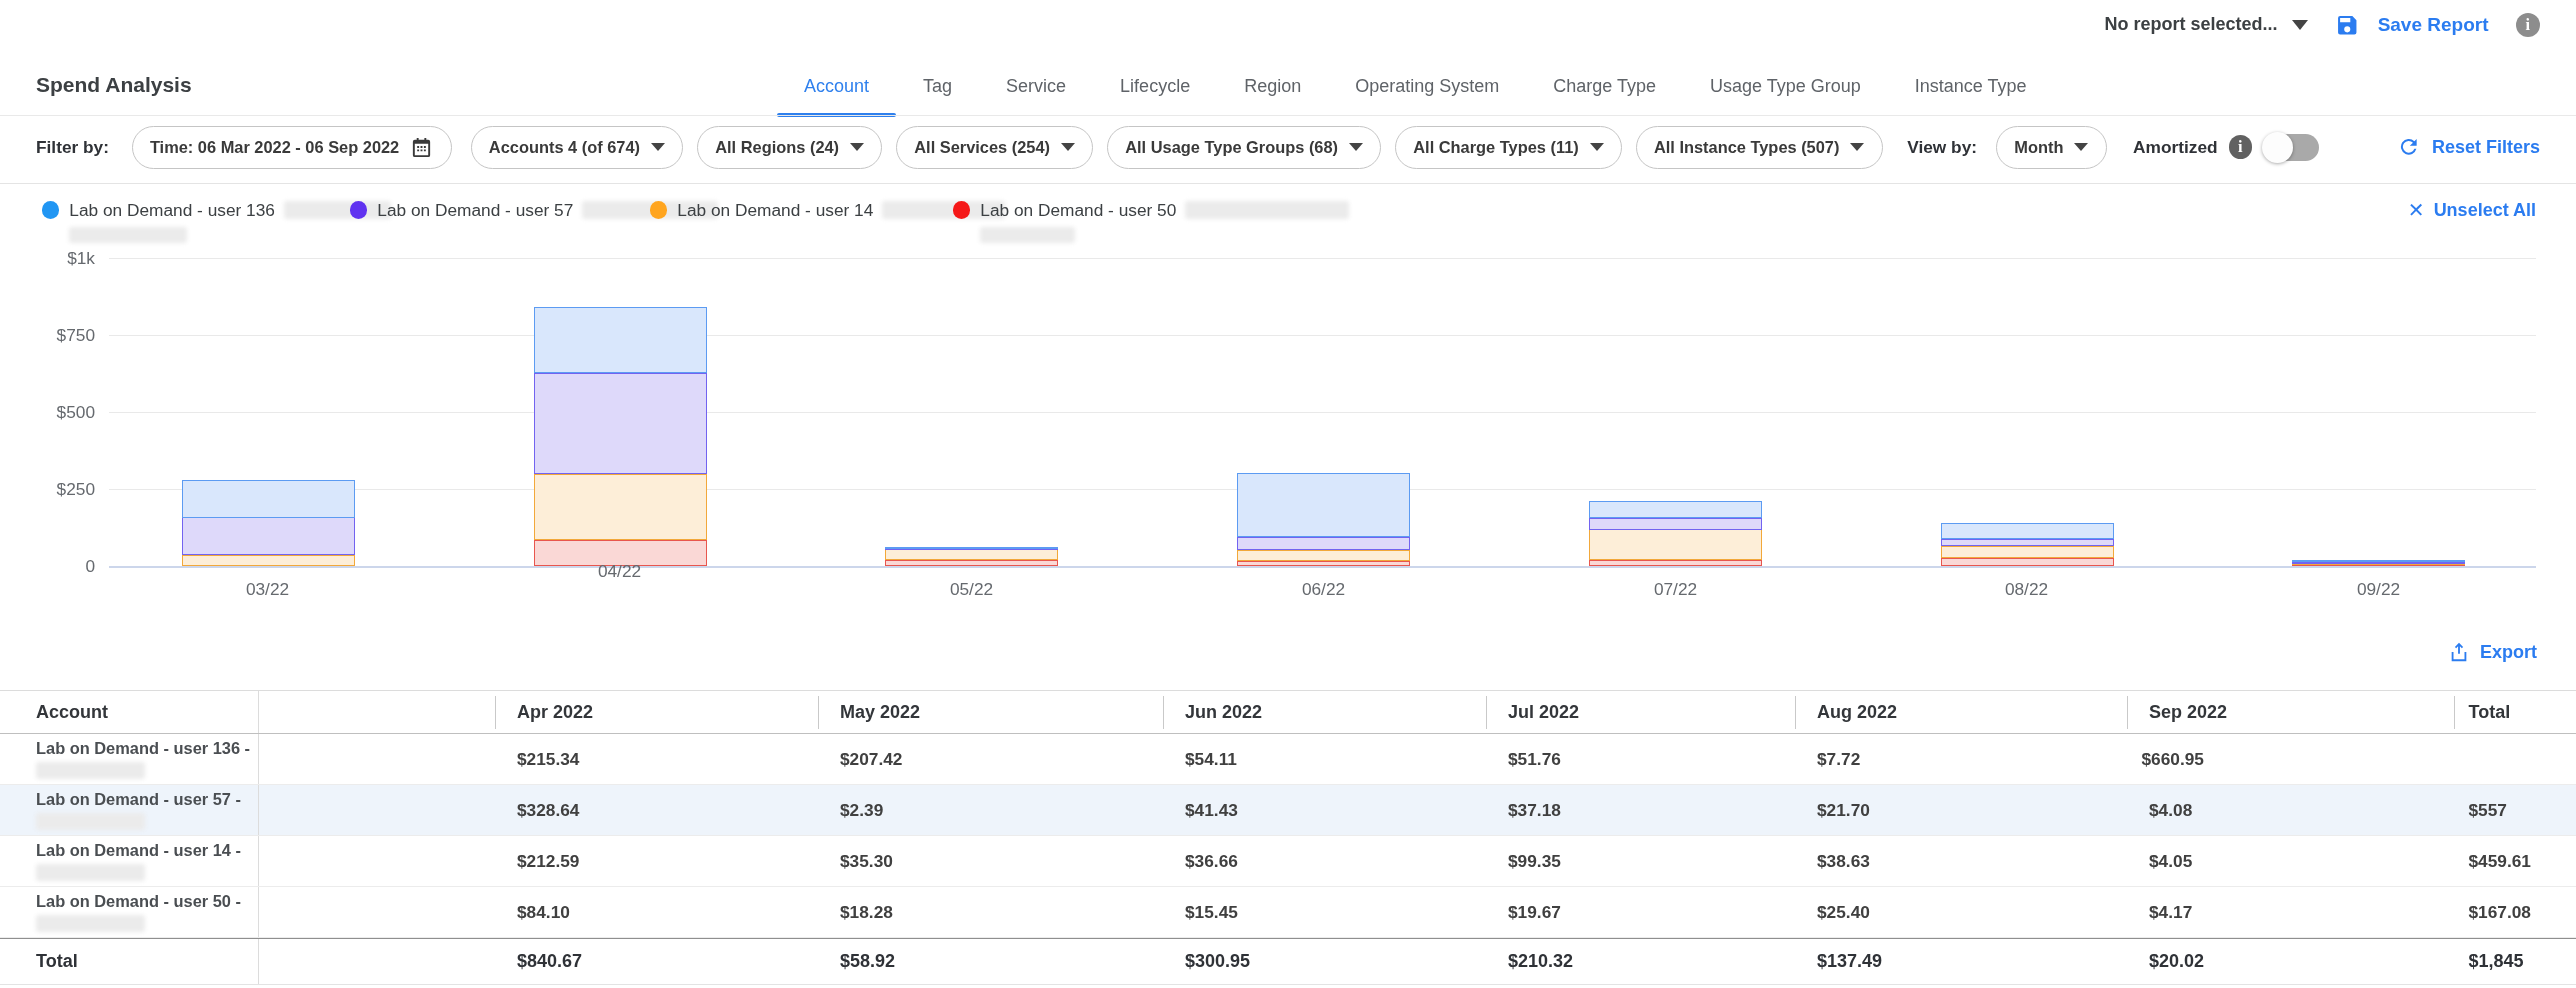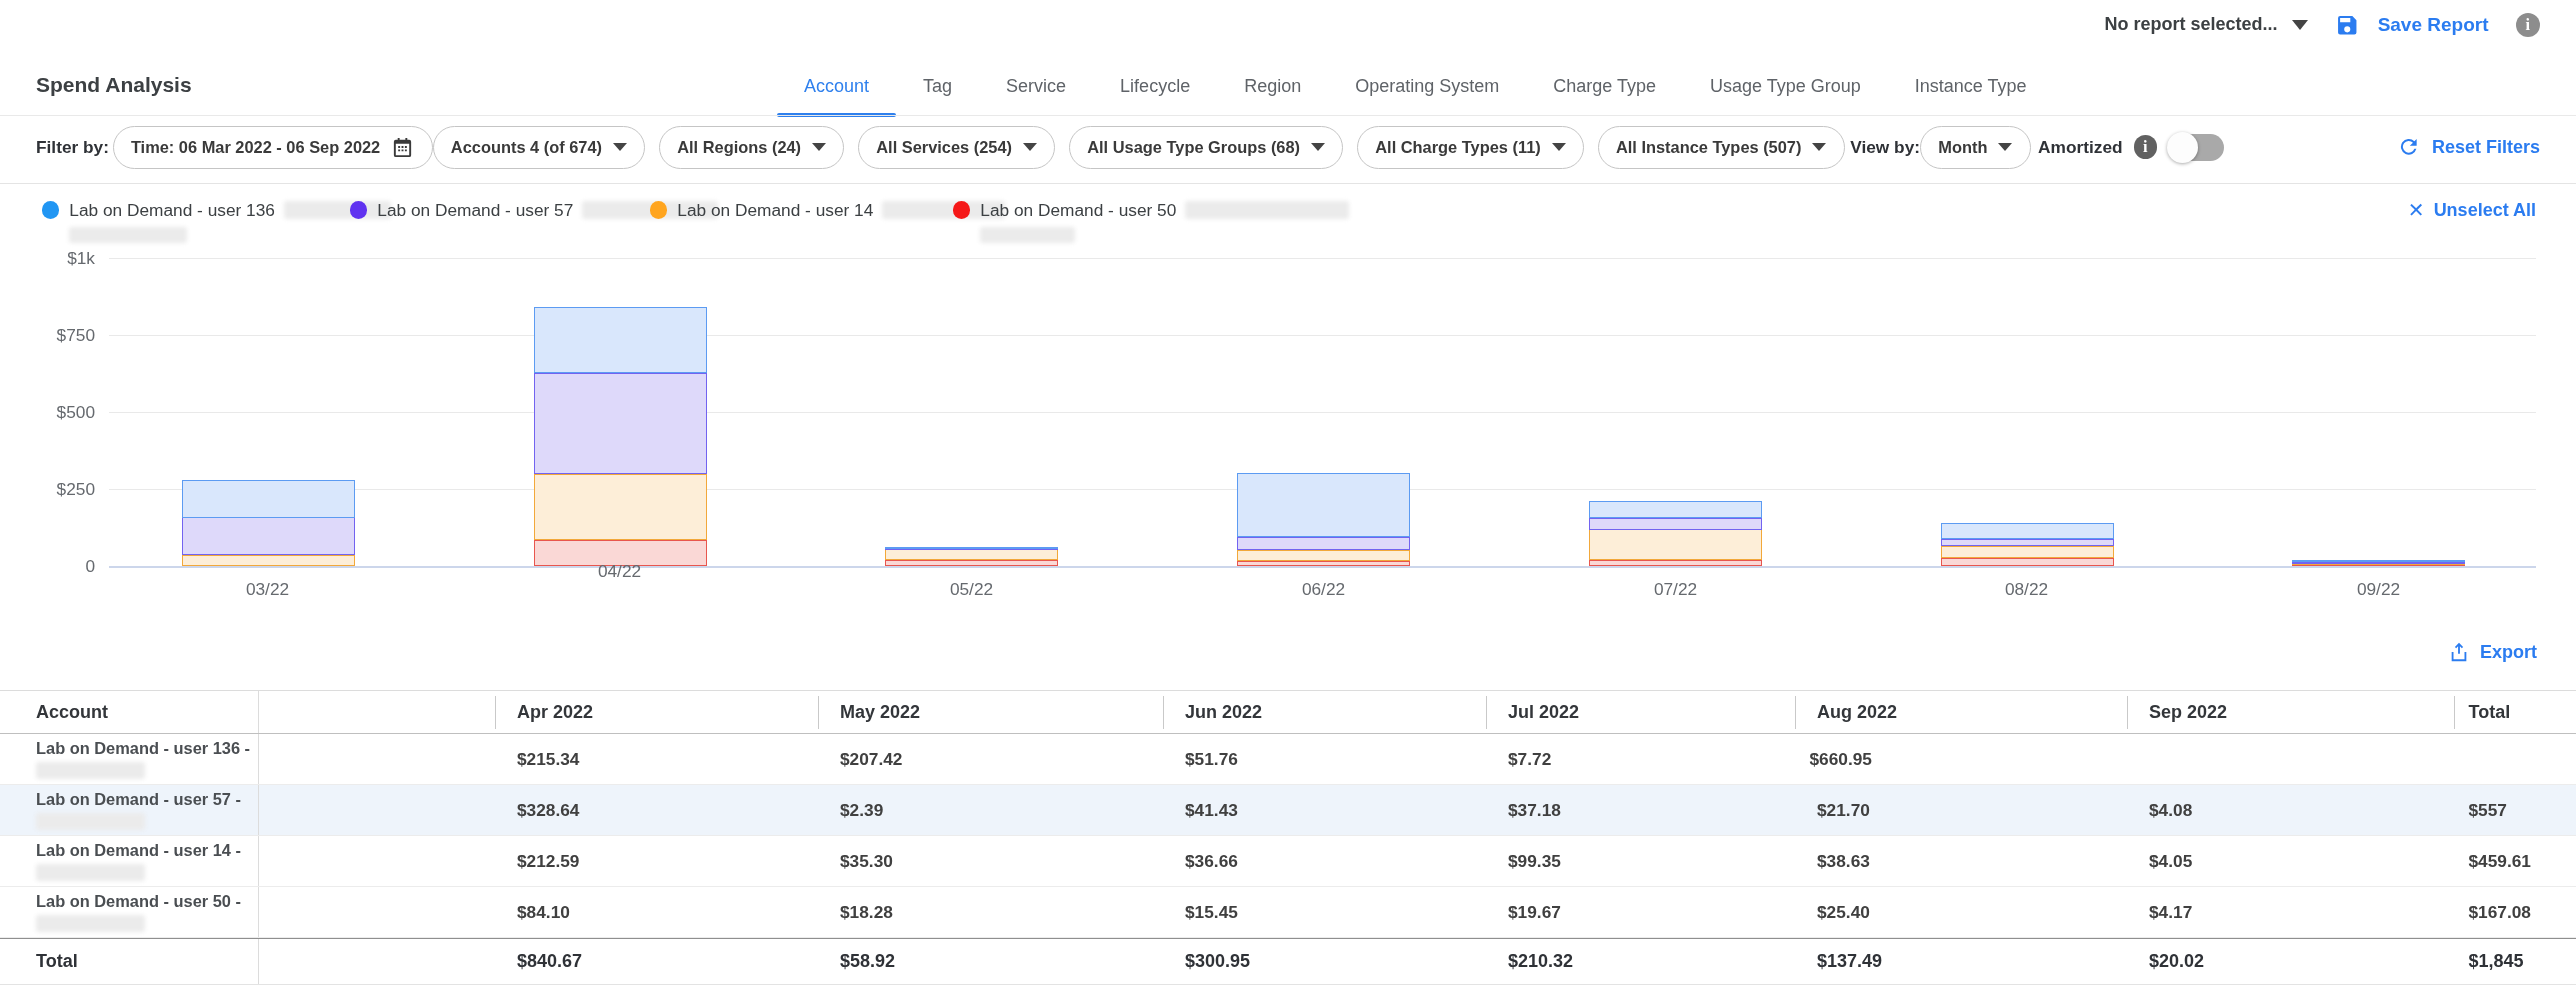--- a/index.html
+++ b/index.html
@@ -21,21 +21,21 @@
     font-family:"Liberation Serif", serif; }
   .info-circle.dark { background:#616161; width:23.6px; height:23.6px; }
   
   .page-title { position:absolute; left:36px; top:73px; font-size:21px; font-weight:700; color:#3c4043; }
   .tabs { position:absolute; left:777px; top:55px; height:62px; display:flex; align-items:stretch; }
   .tab { padding:0 27px; display:flex; align-items:center; font-size:18px; color:#5f6368; cursor:pointer; position:relative; }
   .tab.active { color:#2f80ed; }
   .tab.active::after { content:""; position:absolute; left:0; right:0; bottom:0; height:4.5px; background:#2f80ed; border-radius:2.7px; }
   .tabs-border { position:absolute; left:0; right:0; top:115px; height:0.9px; background:#e9e9e9; }
   
-  .filter-bar { position:absolute; left:36px; right:36px; top:125px; height:44px; display:flex; align-items:center; gap:0; }
+  .filter-bar { position:absolute; left:36px; right:36px; top:125px; height:44px; display:flex; align-items:center; gap:19px; }
   .filter-label { font-size:17.3px; font-weight:700; color:#2f3237; margin-right:3.6px; }
   .pill { height:43px; border:1.4px solid #c5c5c5; border-radius:22px; background:#fff;
     display:flex; align-items:center; gap:11px; padding:0 17.3px; font-size:16.4px; font-weight:700; color:#3a3a3a;
     cursor:pointer; white-space:nowrap; }
   .viewby-label { font-size:17.3px; font-weight:700; color:#2f3237; margin-left:5.5px; }
   .amortized { display:flex; align-items:center; gap:11px; margin-left:7.3px; }
   .amortized .lbl { font-size:17.3px; font-weight:700; color:#2f3237; }
   .toggle { width:56px; height:27px; border-radius:14.5px; background:#a9a9a9; position:relative; cursor:pointer; }
   .toggle .knob { position:absolute; left:-0.9px; top:-1.8px; width:31px; height:31px; border-radius:50%;
     background:#fdfdfd; box-shadow:0 0.9px 3.6px rgba(0,0,0,.35); }
@@ -289,20 +289,21 @@
       </div>
     <div id="table-body">
         <div class="trow tbody-row">
           <div class="acc-col acc-cell">
             <span class="nm">Lab on Demand - user 136 -</span>
             <span class="redact" style="width: 109px; height: 17.3px;"></span>
           </div>
           <div></div>
           <div class="val-cell">$215.34</div>
           <div class="val-cell">$207.42</div>
+          <div class="val-cell">$54.11</div>
           <div class="val-cell">$51.76</div>
           <div class="val-cell">$7.72</div>
           <div class="val-cell" style="padding-left: 14.5px;">$660.95</div>
         </div>
         <div class="trow tbody-row hl">
           <div class="acc-col acc-cell">
             <span class="nm">Lab on Demand - user 57 -</span>
             <span class="redact" style="width: 109px; height: 17.3px;"></span>
           </div>
           <div></div>

